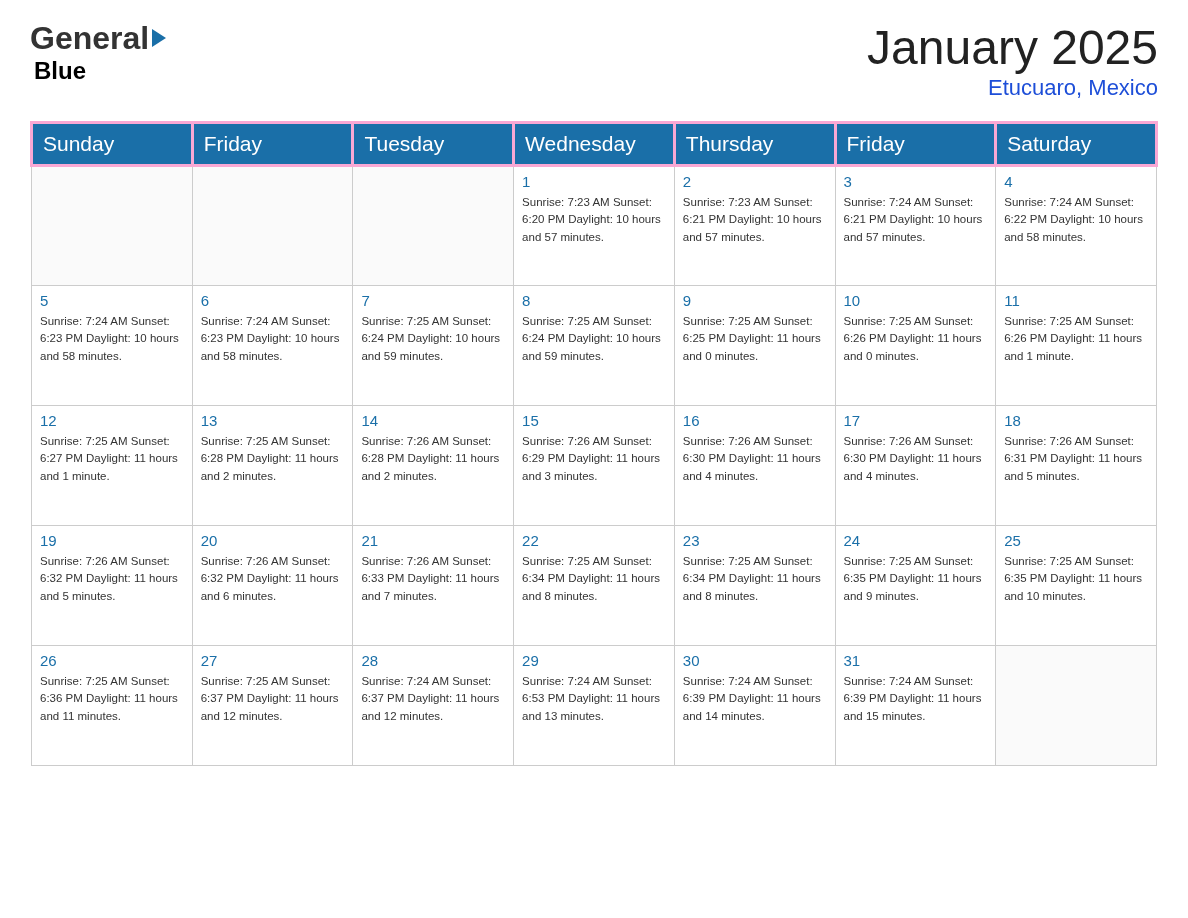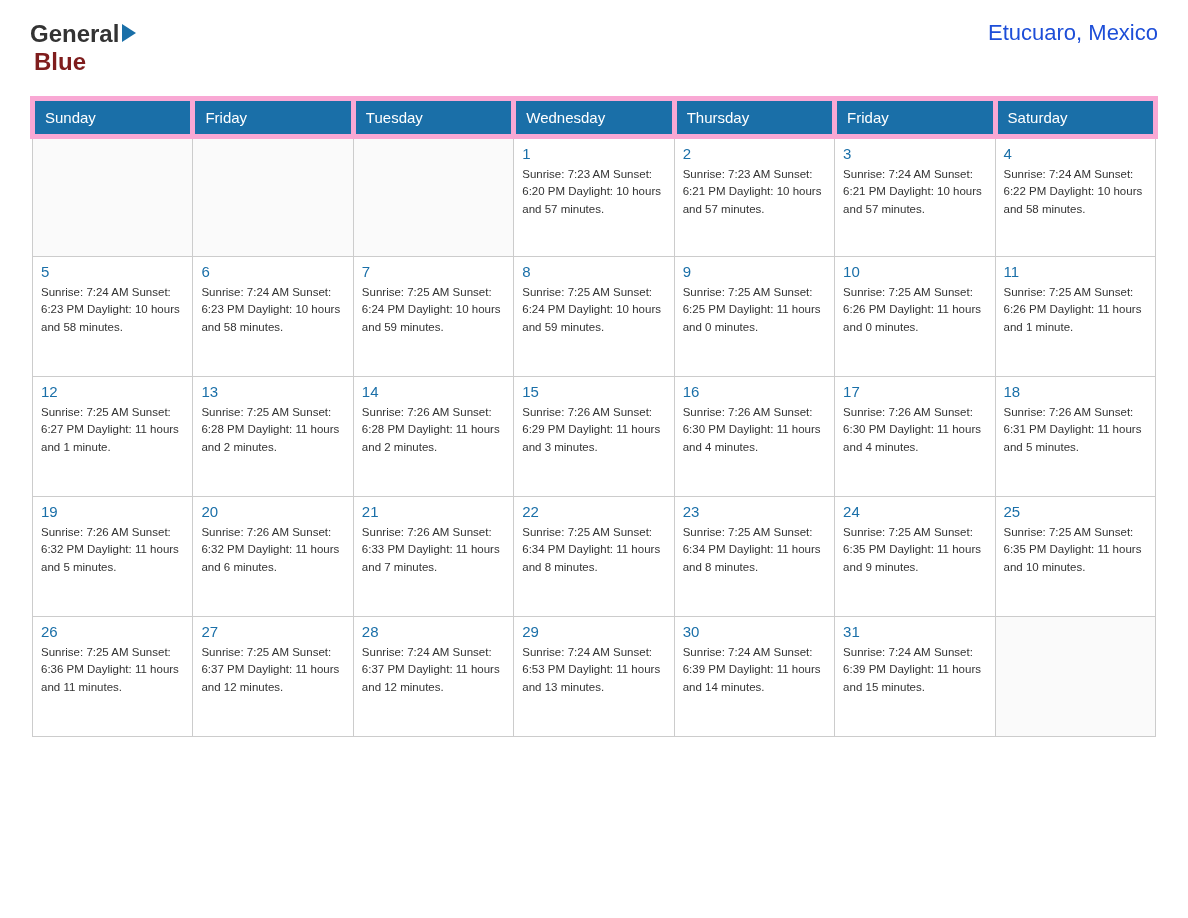--- a/index.html
+++ b/index.html
@@ -29,25 +29,25 @@
       font-weight: normal;
       color: #1d4ed8;
     }
     table {
       width: 100%;
       border-collapse: collapse;
     }
     thead tr th {
       background-color: #1a6fa8;
       color: #fff;
-      font-size: 15px;
+      font-size: 21px;
       font-weight: normal;
       padding: 8px 10px;
       text-align: left;
-      border: 5px solid #f9a8d4;
+      border: 3px solid #f9a8d4;
     }
     tbody tr td {
       vertical-align: top;
       border: 1px solid #ccc;
       padding: 6px 8px;
       font-size: 12px;
       color: #333;
       width: 14.28%;
       min-height: 90px;
       height: 120px;
@@ -69,28 +69,28 @@
     .logo-container {
       display: flex;
       flex-direction: column;
       align-items: flex-start;
     }
     .logo-line1 {
       display: flex;
       align-items: center;
     }
     .logo-word-general {
-      font-size: 24px;
+      font-size: 32px;
       font-weight: bold;
       color: #333;
     }
     .logo-word-blue {
       font-size: 24px;
       font-weight: bold;
-      color: #7f1d1d;
+      color: #000000;
       margin-left: 4px;
     }
     .logo-triangle {
       display: inline-block;
       width: 0; height: 0;
       border-top: 9px solid transparent;
       border-bottom: 9px solid transparent;
       border-left: 14px solid #1a6fa8;
       margin-left: 3px;
       margin-bottom: 2px;
@@ -101,20 +101,21 @@
 
 <div class="header">
   <div class="logo-container">
     <div class="logo-line1">
       <span class="logo-word-general">General</span>
       <span class="logo-triangle"></span>
     </div>
     <span class="logo-word-blue">Blue</span>
   </div>
   <div class="title-area">
+    <h1>January 2025</h1>
     <h2>Etucuaro, Mexico</h2>
   </div>
 </div>
 
 <table>
   <thead>
     <tr>
 
     <th>Sunday</th>
         <th>Friday</th>

